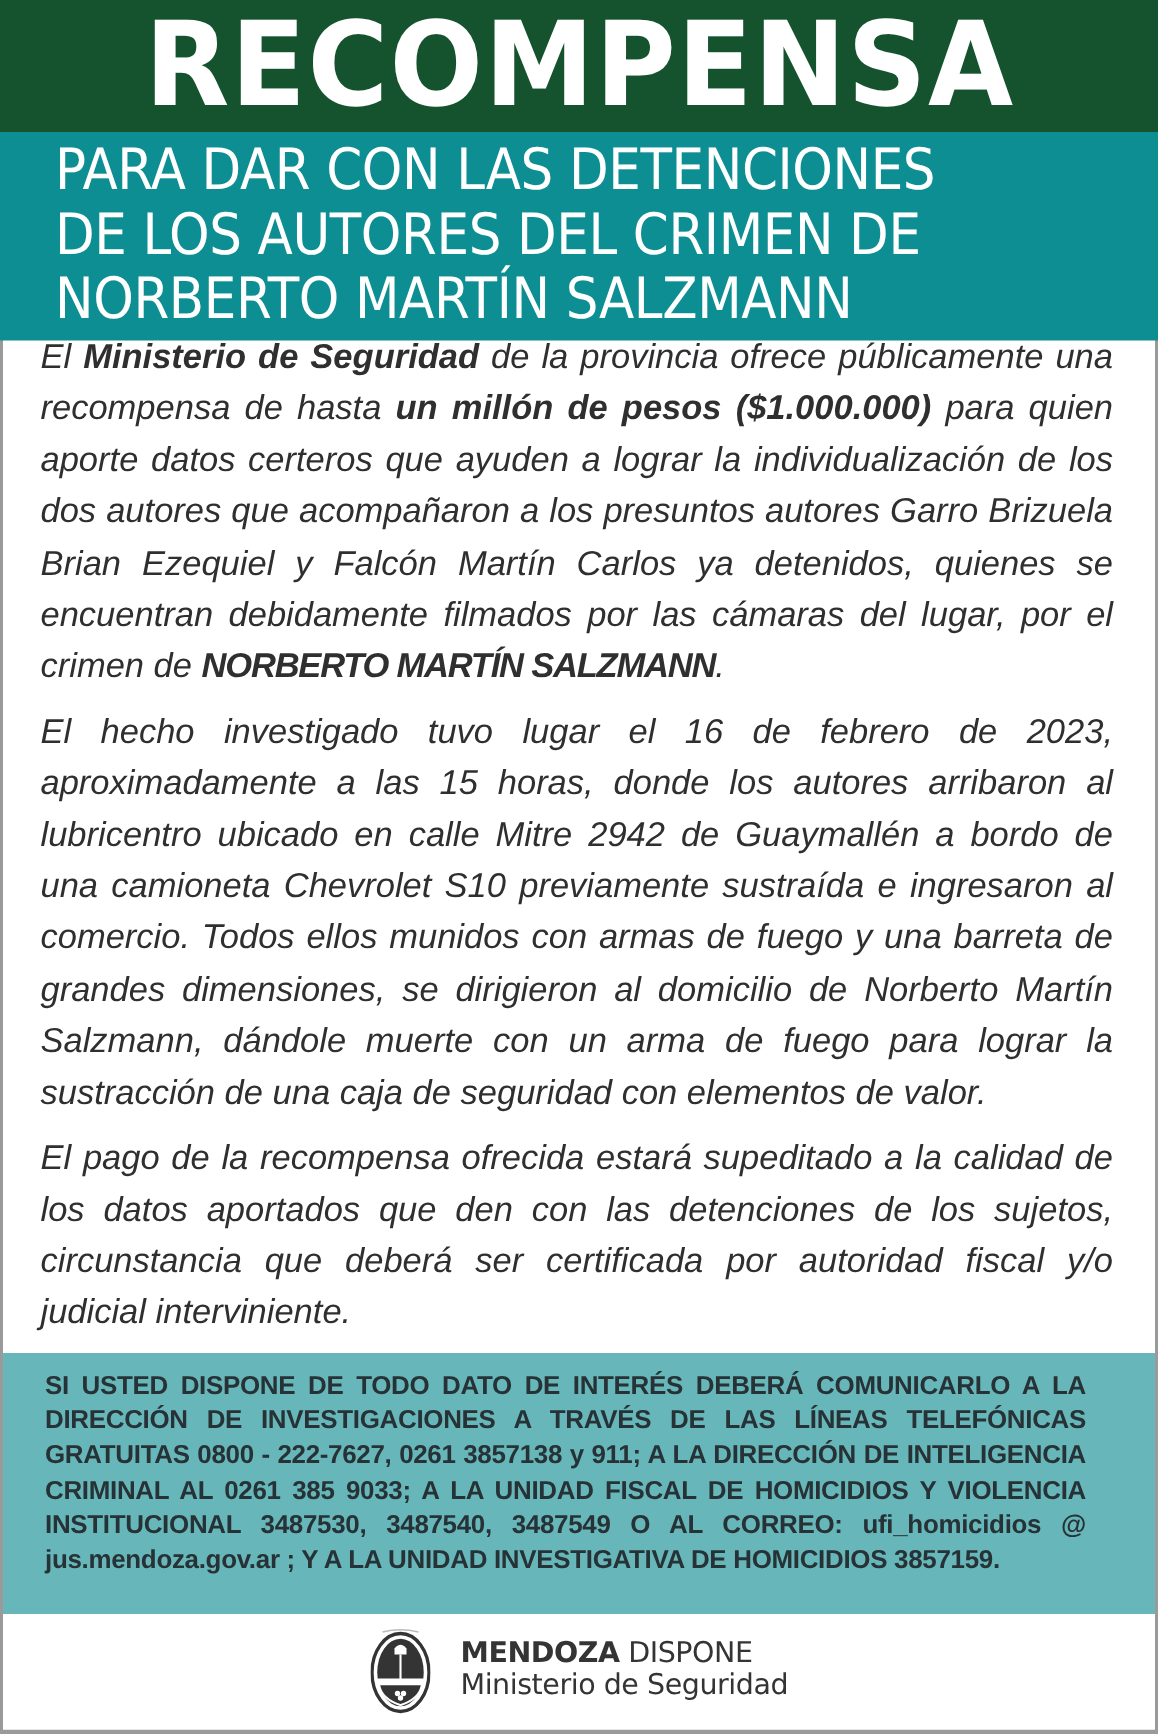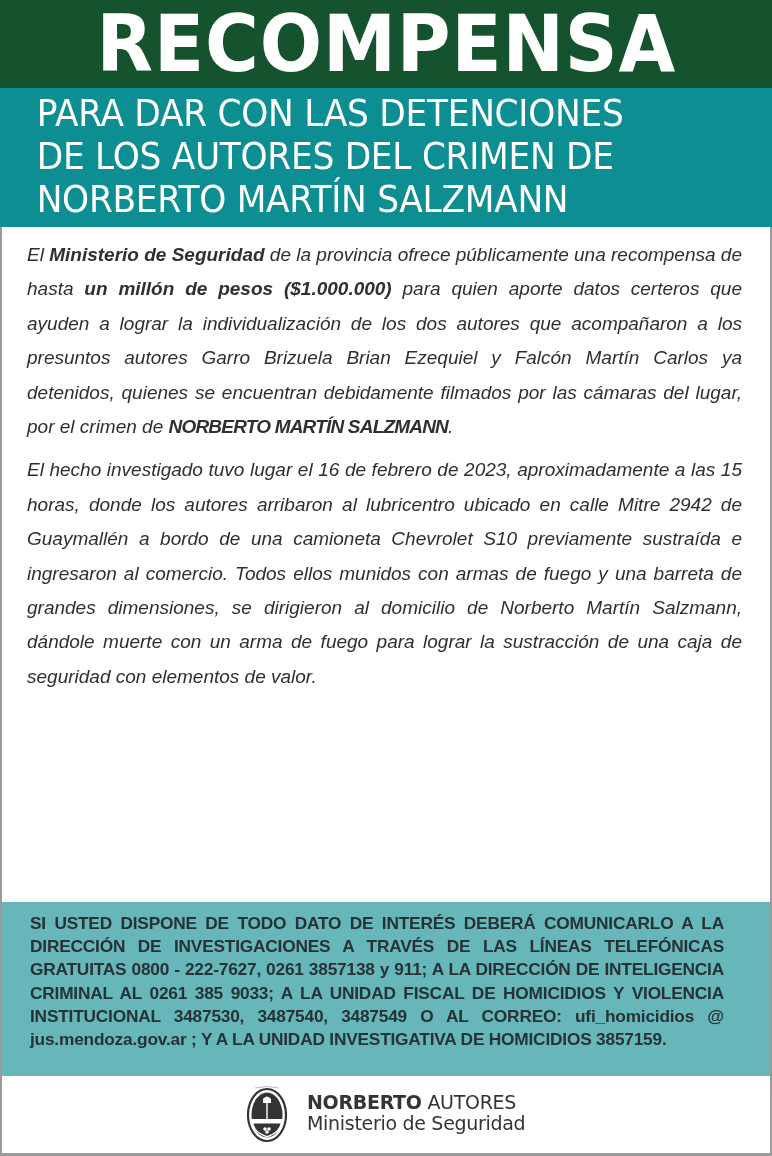--- a/index.html
+++ b/index.html
@@ -6,21 +6,21 @@
   html, body { width: 772px; height: 1156px; background: #ffffff; overflow: hidden; }
   body { font-family: "Liberation Sans", sans-serif; color: #2b2b2b; position: relative; }
   .frame { position: absolute; left: 0; top: 0; width: 772px; height: 1156px; border-left: 2px solid #9a9a9a; border-right: 2px solid #9a9a9a; border-bottom: 3px solid #9a9a9a; }
 
   .title-bar { position: absolute; left: 0; top: 0; width: 772px; height: 88px; background: #14532d; text-align: center; }
   .title-bar .title { font-family: "DejaVu Sans", sans-serif; font-weight: bold; color: #ffffff; font-size: 78px; line-height: 88px; letter-spacing: 1px; transform: scaleX(0.94); display: inline-block; }
 
   .subtitle-bar { position: absolute; left: 0; top: 88px; width: 772px; height: 139px; background: #0d8e93; padding-top: 4px; }
   .subtitle-bar .line { color: #ffffff; font-family: "DejaVu Sans", sans-serif; font-size: 38px; line-height: 43px; font-weight: normal; transform: scaleX(0.905); display: block; white-space: nowrap; letter-spacing: -0.3px; }
 
-  .body-text { position: absolute; left: 27px; top: 238px; width: 715px; font-family: "Liberation Sans", sans-serif; font-style: italic; font-size: 19px; line-height: 34.4px; text-align: justify; color: #2f2f2f; }
+  .body-text { position: absolute; left: 27px; top: 220px; width: 715px; font-family: "Liberation Sans", sans-serif; font-style: italic; font-size: 23px; line-height: 34.4px; text-align: justify; color: #2f2f2f; }
   .body-text p { margin-bottom: 9px; }
   .body-text b { font-weight: bold; }
   .body-text .upper { font-style: italic; font-weight: bold; letter-spacing: -0.8px; }
 
   .contact-box { position: absolute; left: 2px; top: 902px; width: 768px; height: 174px; background: #67b6b9; padding: 10px 46px 0 28px; }
   .contact-box p { font-family: "Liberation Sans", sans-serif; font-weight: bold; color: #263236; font-size: 17.3px; line-height: 23.2px; text-align: justify; letter-spacing: -0.2px; }
 
   .footer { position: absolute; left: 2px; top: 1076px; width: 768px; height: 77px; background: #ffffff; }
   .logo-emblem { position: absolute; left: 245px; top: 9px; width: 40px; height: 58px; }
   .logo-text { position: absolute; left: 305px; top: 16px; color: #353434; }
@@ -39,20 +39,21 @@
 
 <div class="subtitle-bar">
   <span class="line">PARA DAR CON LAS DETENCIONES</span>
   <span class="line">DE LOS AUTORES DEL CRIMEN DE</span>
   <span class="line">NORBERTO MARTÍN SALZMANN</span>
 </div>
 
 <div class="body-text">
   <p><span>El </span><b>Ministerio de Seguridad</b><span> de la provincia ofrece públicamente una recompensa de hasta </span><b>un millón de pesos ($1.000.000)</b><span> para quien aporte datos certeros que ayuden a lograr la individualización de los dos autores que acompañaron a los presuntos autores Garro Brizuela Brian Ezequiel y Falcón Martín Carlos ya detenidos, quienes se encuentran debidamente filmados por las cámaras del lugar, por el crimen de </span><span class="upper">NORBERTO MARTÍN SALZMANN</span><span>.</span></p>
   <p>El hecho investigado tuvo lugar el 16 de febrero de 2023, aproximadamente a las 15 horas, donde los autores arribaron al lubricentro ubicado en calle Mitre 2942 de Guaymallén a bordo de una camioneta Chevrolet S10 previamente sustraída e ingresaron al comercio. Todos ellos munidos con armas de fuego y una barreta de grandes dimensiones, se dirigieron al domicilio de Norberto Martín Salzmann, dándole muerte con un arma de fuego para lograr la sustracción de una caja de seguridad con elementos de valor.</p>
+  <p>El pago de la recompensa ofrecida estará supeditado a la calidad de los datos aportados que den con las detenciones de los sujetos, circunstancia que deberá ser certificada por autoridad fiscal y/o judicial interviniente.</p>
 </div>
 
 <div class="contact-box">
   <p>SI USTED DISPONE DE TODO DATO DE INTERÉS DEBERÁ COMUNICARLO A LA DIRECCIÓN DE INVESTIGACIONES A TRAVÉS DE LAS LÍNEAS TELEFÓNICAS GRATUITAS 0800 - 222-7627, 0261 3857138 y 911; A LA DIRECCIÓN DE INTELIGENCIA CRIMINAL AL 0261 385 9033; A LA UNIDAD FISCAL DE HOMICIDIOS Y VIOLENCIA INSTITUCIONAL 3487530, 3487540, 3487549 O AL CORREO: ufi_homicidios @ jus.mendoza.gov.ar ; Y A LA UNIDAD INVESTIGATIVA DE HOMICIDIOS 3857159.</p>
 </div>
 
 <div class="footer">
   <svg class="logo-emblem" viewBox="0 0 40 58">
     <ellipse cx="20" cy="30" rx="19" ry="26" fill="none" stroke="#353434" stroke-width="2.2"></ellipse>
     <ellipse cx="20" cy="30" rx="15.5" ry="22.5" fill="#353434"></ellipse>
@@ -60,16 +61,16 @@
     <path d="M4.8 37 L35.2 37 Q34 48 20 52.5 Q6 48 4.8 37 Z" fill="#ffffff"></path>
     <path d="M6.5 38.5 L33.5 38.5 Q32 47 20 51 Q8 47 6.5 38.5 Z" fill="#353434"></path>
     <path d="M16 14 Q20 9 24 14 L24 18 L16 18 Z" fill="#ffffff"></path>
     <rect x="19.3" y="18" width="1.4" height="17" fill="#ffffff"></rect>
     <circle cx="18" cy="44" r="1.8" fill="#ffffff"></circle>
     <circle cx="22" cy="44" r="1.8" fill="#ffffff"></circle>
     <circle cx="20" cy="47" r="1.8" fill="#ffffff"></circle>
     <path d="M8 3 Q20 0 32 3" fill="none" stroke="#bbbbbb" stroke-width="1"></path>
   </svg>
   <div class="logo-text">
-    <div class="line1"><b>NORBERTO</b><span> AUTORES</span></div>
+    <div class="line1"><b>MENDOZA</b><span> DISPONE</span></div>
     <div class="line2">Ministerio de Seguridad</div>
   </div>
 </div>
 
 </body></html>

